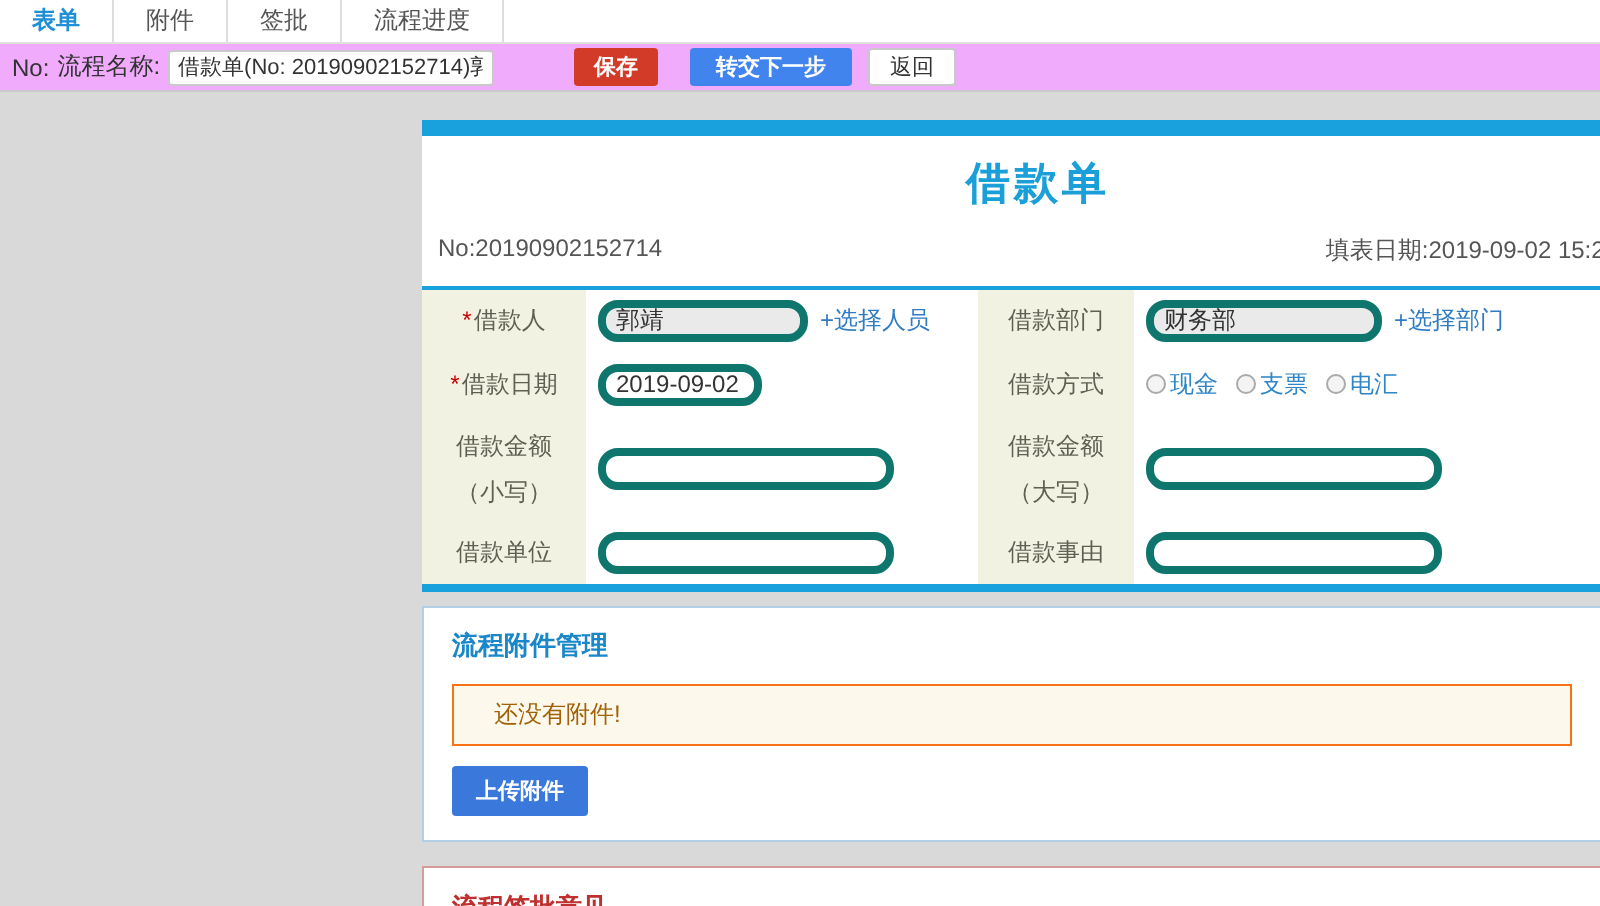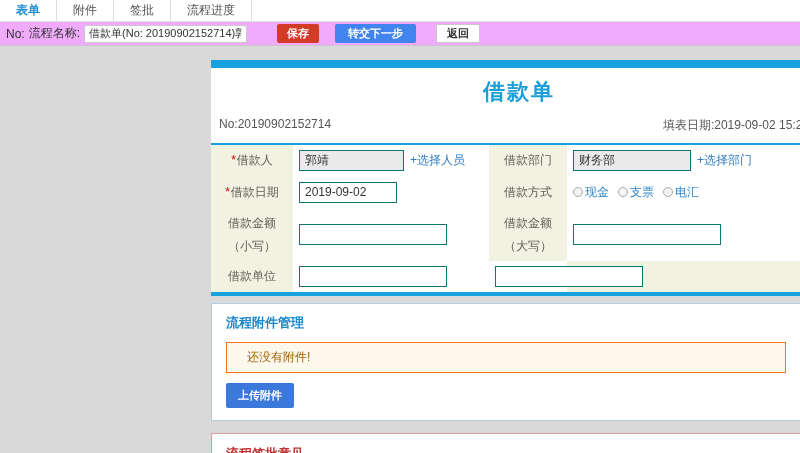--- a/index.html
+++ b/index.html
@@ -11,43 +11,43 @@
   .tab { padding:0 16px; font-size:12px; display:flex; align-items:center; color:#555; border-right:1px solid #ddd; cursor:pointer; background:#fff; white-space:nowrap; }
   .tab.active { color:#1f8fd6; font-weight:bold; }
 
   
   .actionbar { height:24px; background:#f0abfc; border-bottom:1px solid #c9c9c9; display:flex; align-items:center; padding:0 6px; font-size:12px; color:#333; }
   .actionbar label { margin-right:4px; white-space:nowrap; }
   .tinput { height:18px; border:1px solid #c9c9c9; border-radius:2px; font-size:11px; padding:0 4px; color:#333; font-family:"Liberation Sans", sans-serif; }
   #no-input { width:104px; margin-right:14px; }
   #flow-input { width:163px; }
   .btn { border:none; border-radius:2px; font-size:11px; font-weight:bold; height:19px; padding:0 10px; cursor:pointer; white-space:nowrap; font-family:"Liberation Sans", sans-serif; }
-  .btn-save { background:#d13b27; color:#fff; margin-left:30px; }
+  .btn-save { background:#d13b27; color:#fff; margin-left:40px; }
   .btn-forward { background:#4184ee; color:#fff; margin-left:16px; padding:0 13px; }
-  .btn-back { background:#fff; color:#333; border:1px solid #c8c8c8; margin-left:20px; font-weight:bold; }
+  .btn-back { background:#fff; color:#333; border:1px solid #c8c8c8; margin-left:8px; font-weight:normal; }
 
   
   .content { position:absolute; left:211px; top:60px; width:616px; }
 
   .form-panel { background:#fff; }
   .form-topbar { height:8px; background:#18a1dd; }
   .form-title { text-align:center; color:#1a9fd9; font-size:22px; font-weight:bold; letter-spacing:2px; padding:9px 0 3px; }
   .form-meta { display:flex; justify-content:space-between; font-size:12px; color:#555; padding:7px 8px 9px; }
   .blue-divider { height:2px; background:#18a1dd; }
   .blue-bottom { height:4px; background:#18a1dd; }
 
   .fields { display:grid; grid-template-columns:82px 196px 78px 1fr; background:#f2f2e2; font-size:12px; color:#5f5f54; }
   .cell { display:flex; align-items:center; }
   .cell.lab { justify-content:center; text-align:center; padding:3px 6px; line-height:1.9; }
   .cell.fld { background:#fff; padding:3px 6px; gap:6px; }
   .r1 { min-height:30px; } .r2 { min-height:34px; } .r3 { min-height:44px; } .r4 { min-height:31px; }
   .req { color:#cc0000; margin-right:1px; }
-  .finput { height:21px; border:1px solid #0f766e; border-radius:0; font-size:12px; padding:0 5px; color:#333; font-family:"Liberation Sans", sans-serif; }
+  .finput { height:21px; border:4px solid #0f766e; border-radius:10px; font-size:12px; padding:0 5px; color:#333; font-family:"Liberation Sans", sans-serif; }
   .ro { background:#eaeaea; }
-  .w105{width:105px;} .w118{width:118px;} .w100{width:98px;} .w148{width:148px;}
+  .w105{width:105px;} .w118{width:118px;} .w100{width:82px;} .w148{width:148px;}
   .picker { color:#2f7cc3; font-size:12px; text-decoration:none; white-space:nowrap; }
   .radio-group { display:flex; gap:9px; align-items:flex-start; color:#2e86c8; font-size:12px; }
   .radio-opt { display:flex; align-items:center; cursor:pointer; }
   .radio-dot { width:10px; height:10px; border-radius:50%; border:1px solid #aaa; background:#f4f4f4; display:inline-block; margin-right:2px; }
 
   
   .attach-panel { margin-top:7px; background:#fff; border:1px solid #b3cfe6; padding:10px 40px 12px 14px; }
   .attach-title { color:#1a87c9; font-size:13px; font-weight:bold; }
   .alert { margin-top:10px; background:#fdf8ec; border:1px solid #f97316; color:#a16207; font-size:12px; padding:6px 10px 6px 20px; }
   .upload-btn { margin-top:10px; background:#3a78dc; color:#fff; font-size:11px; font-weight:bold; padding:5px 12px; border:none; border-radius:2px; cursor:pointer; font-family:"Liberation Sans", sans-serif; }
@@ -141,20 +141,23 @@
       <div class="cell fld r3">
         <input class="finput w148" value="" style="">
       </div>
 
       <div class="cell lab r4">
           <span>借款单位</span>
         </div>
       <div class="cell fld r4">
         <input class="finput w148" value="" style="">
       </div>
+      <div class="cell lab r4">
+          <span>借款事由</span>
+        </div>
       <div class="cell fld r4">
         <input class="finput w148" value="" style="">
       </div>
     </div>
     <div class="blue-bottom"></div>
   </div>
 
   <div class="attach-panel">
     <div class="attach-title">流程附件管理</div>
     <div class="alert">还没有附件!</div>

